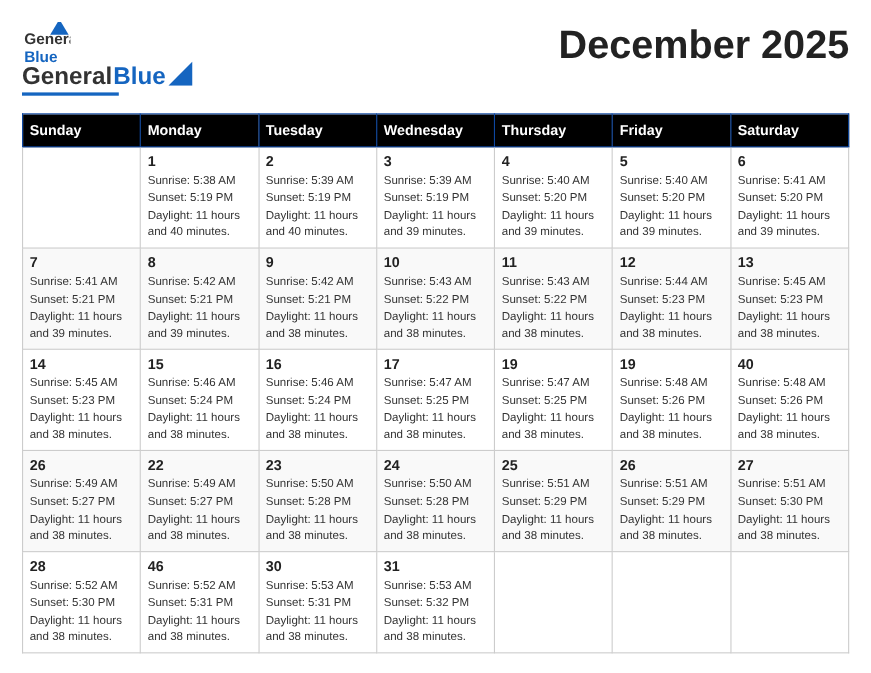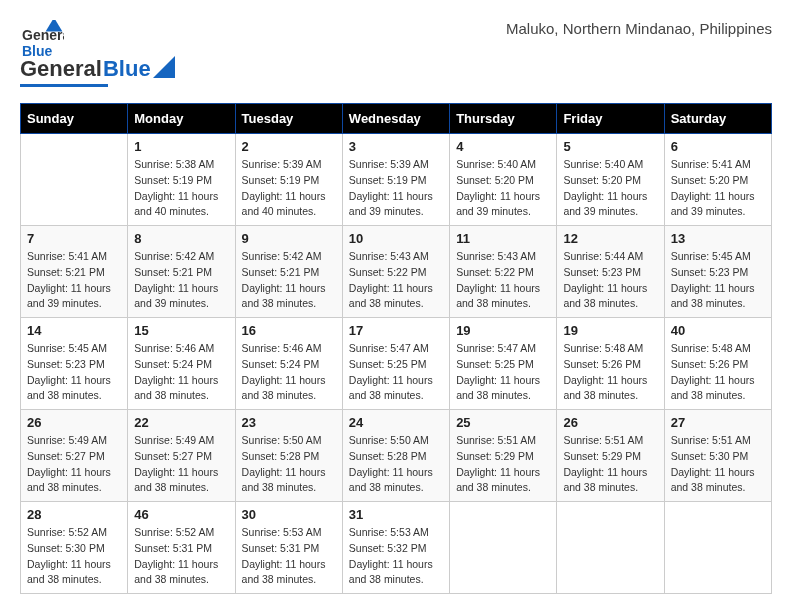--- a/index.html
+++ b/index.html
@@ -97,21 +97,21 @@
     <div style="display:flex; align-items:center; margin-top:-8px;">
       <span style="font-size:22px; font-weight:bold; color:#333;">General</span>
       <span style="font-size:22px; font-weight:bold; color:#1565c0; margin-left:1px;">Blue</span>
       <svg width="22" height="22" viewBox="0 0 22 22" style="margin-left:2px; margin-top:-4px;">
         <polygon points="0,22 22,22 22,0" fill="#1565c0"></polygon>
       </svg>
     </div>
     <div style="width:88px; height:3px; background:#1565c0; margin-top:2px;"></div>
   </div>
   <div class="title-section">
-    <div class="location">Maluko, Northern Mindanao, Philippines</div>
+    <div class="month-year">December 2025</div>
   </div>
 </div>
 
 <table>
   <thead>
     <tr>
     <th>Sunday</th>
         <th>Monday</th>
         <th>Tuesday</th>
         <th>Wednesday</th>

